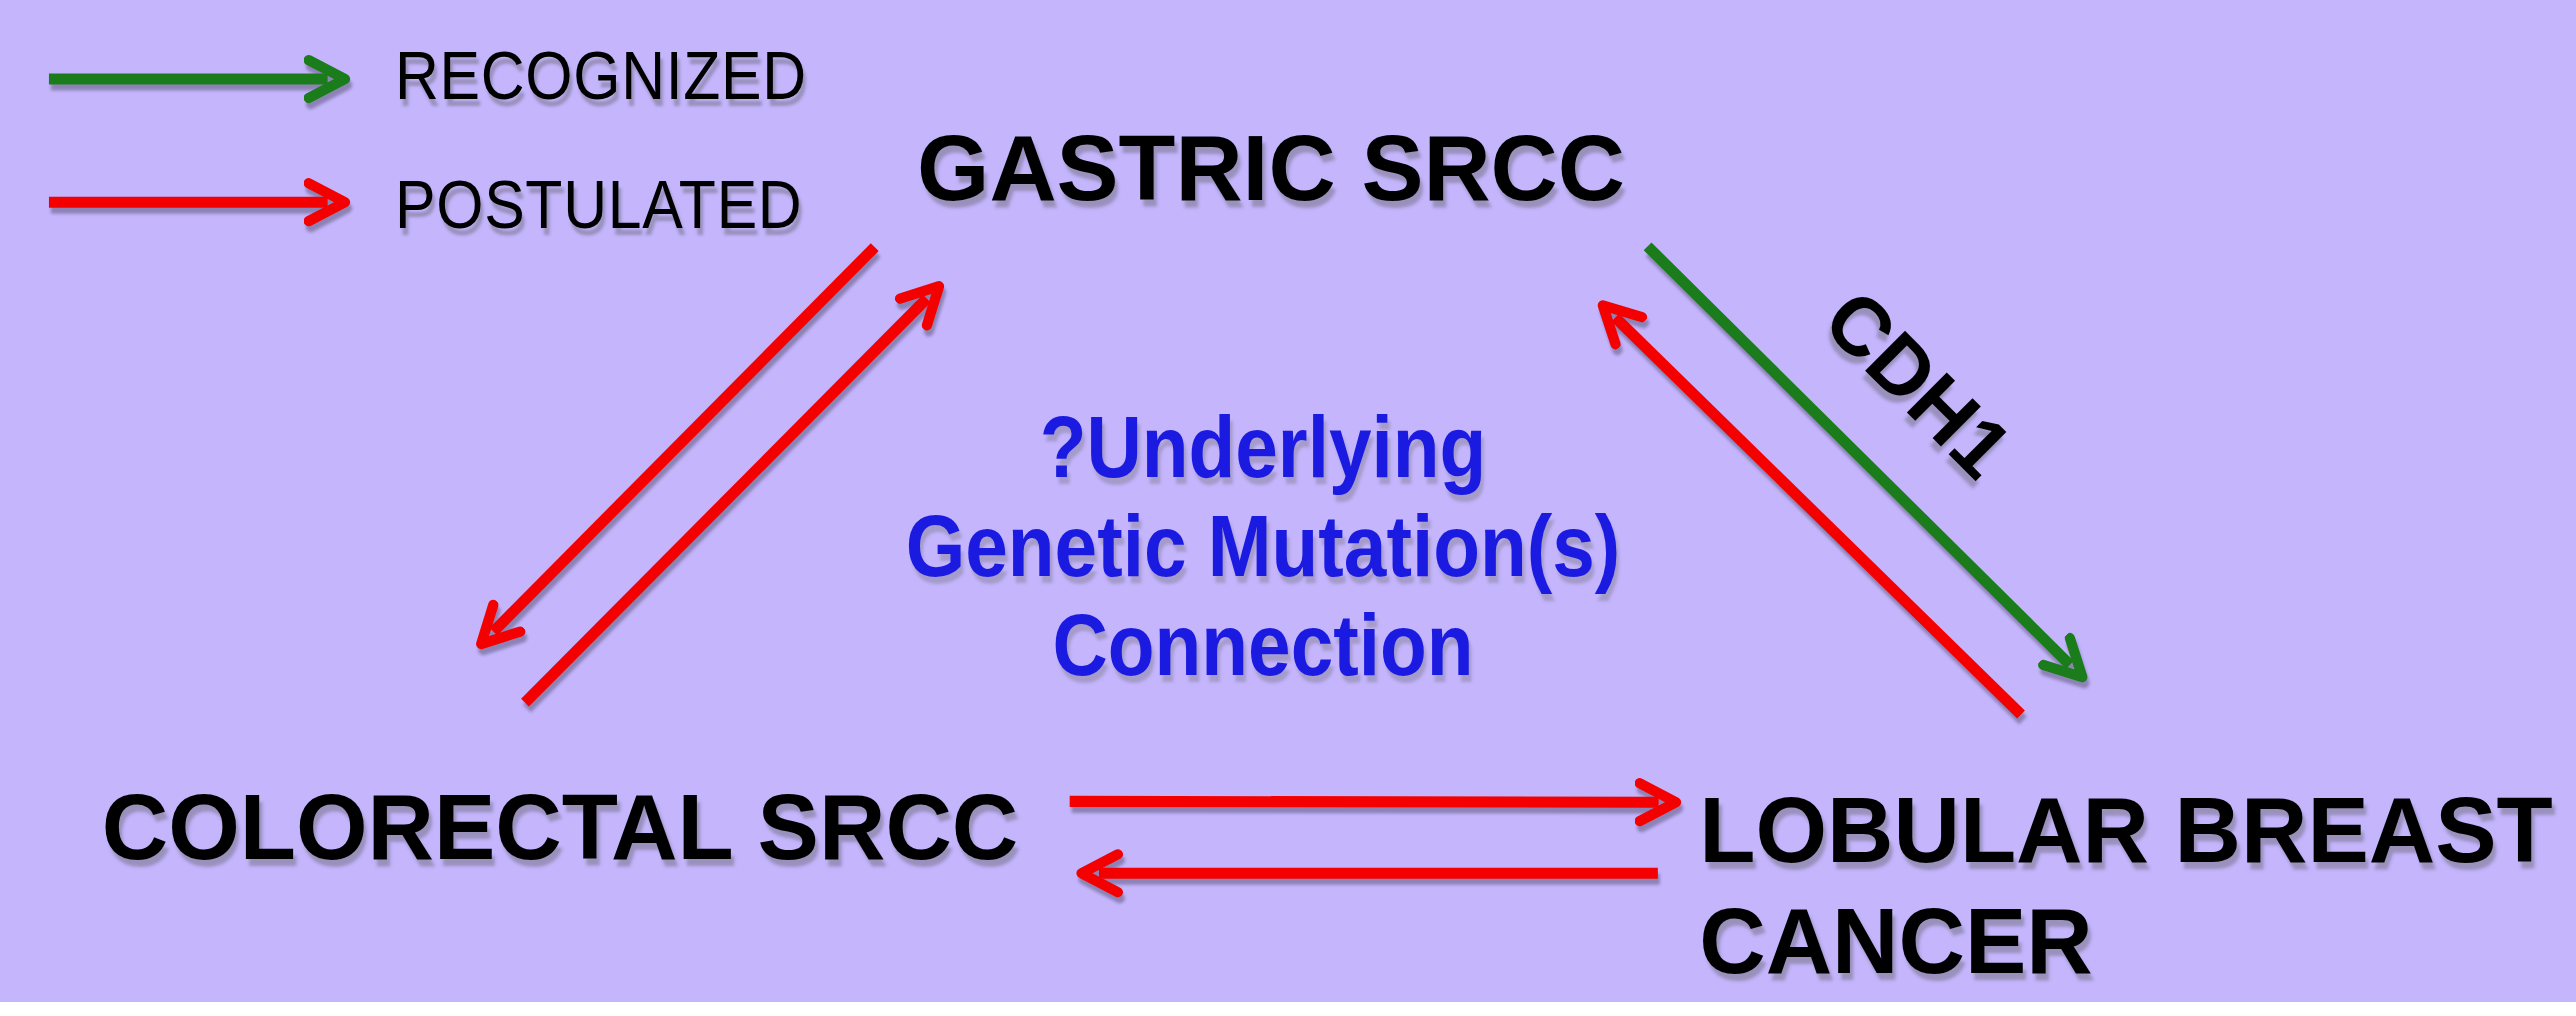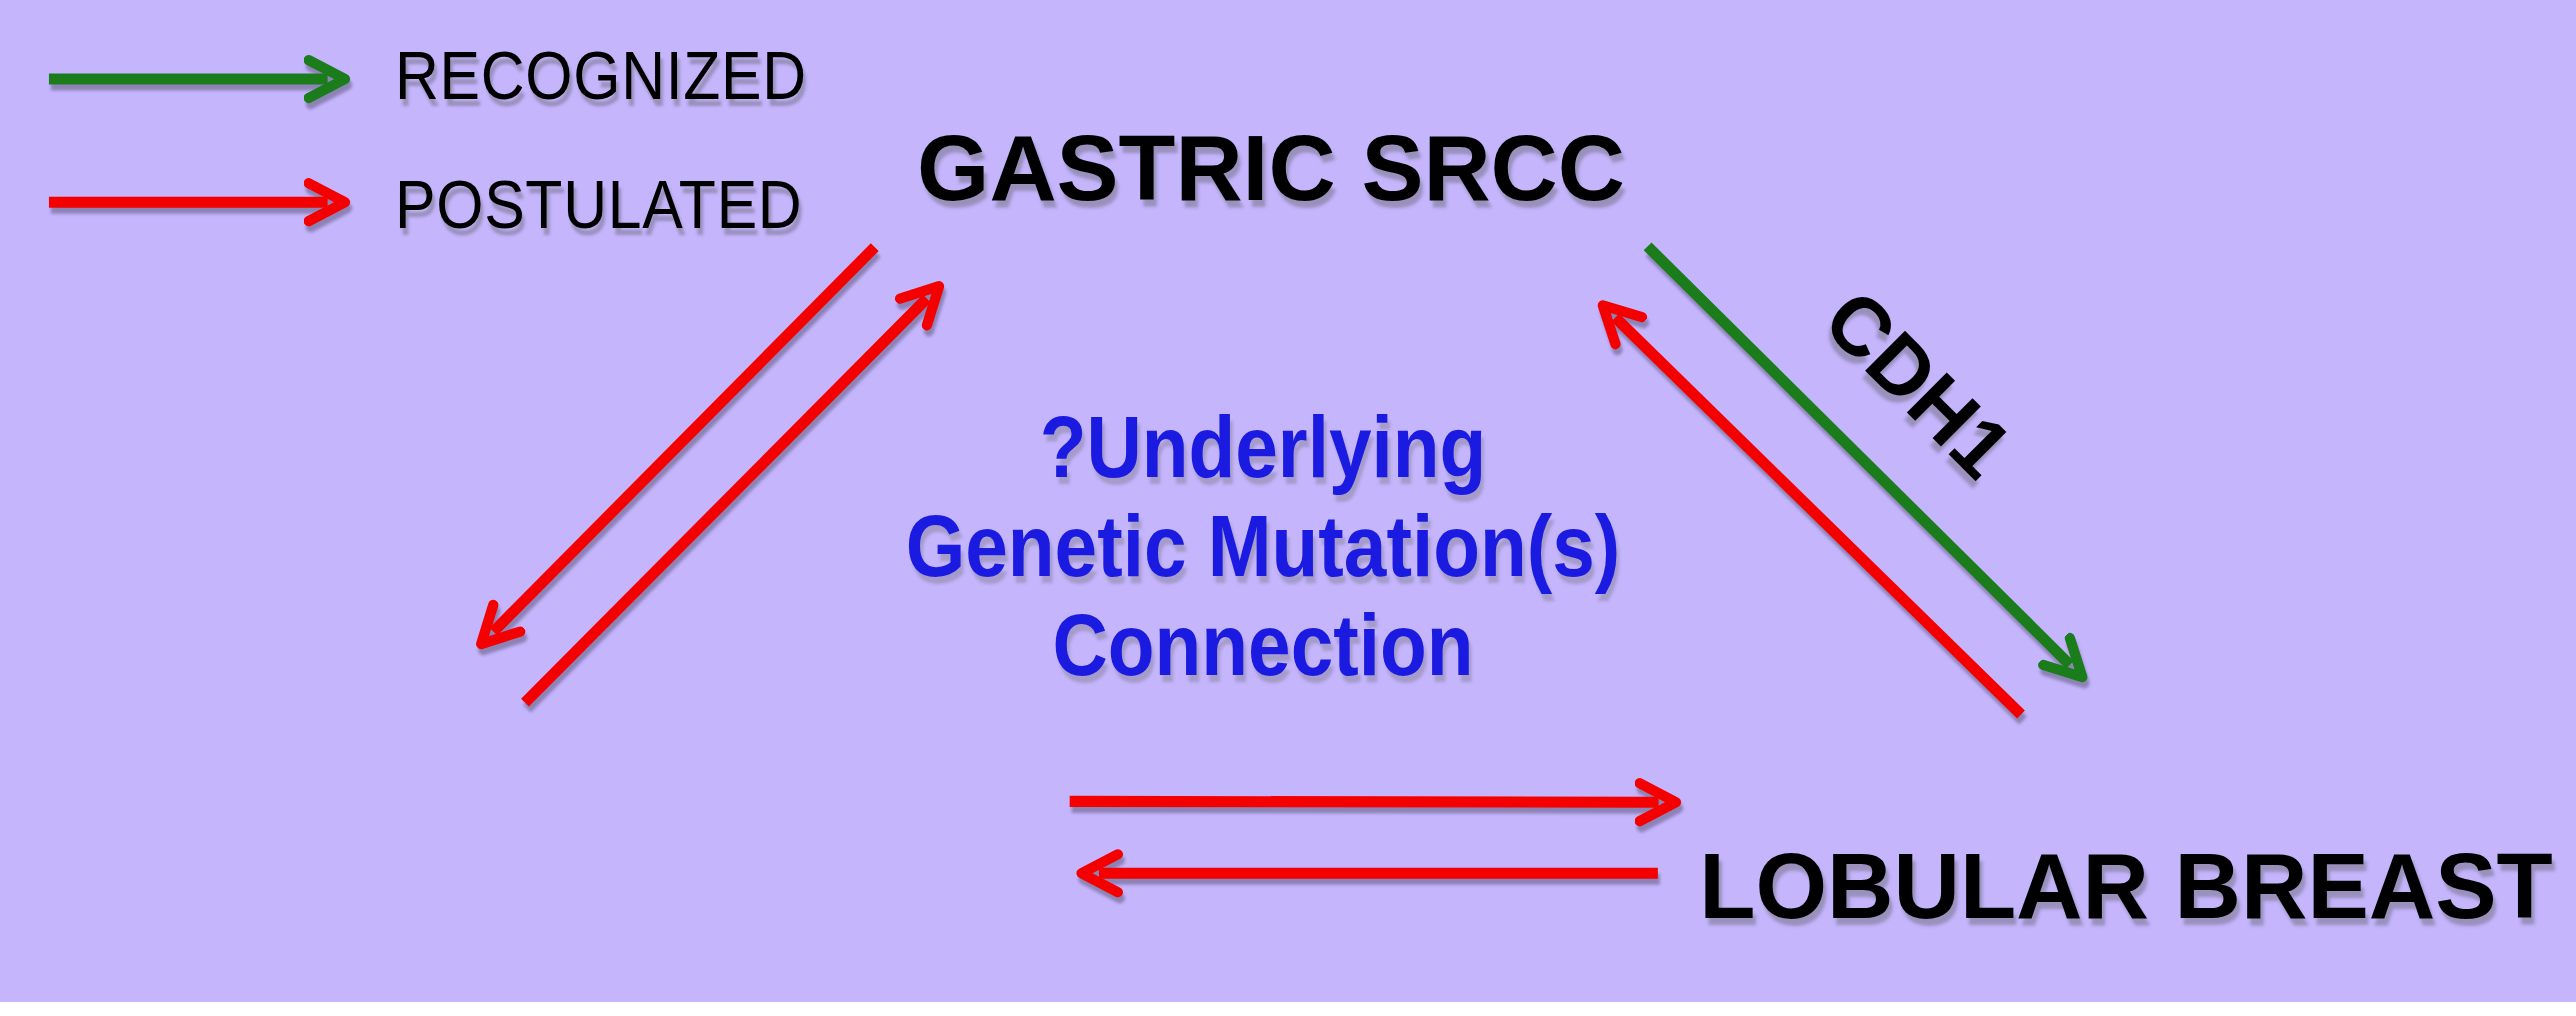--- a/index.html
+++ b/index.html
@@ -63,23 +63,25 @@
     <line class="arrow red" x1="1355" y1="1015" x2="2101" y2="1016" marker-end="url(#head-red)"></line>
 
     <line class="arrow red" x1="2100" y1="1106" x2="1392" y2="1106" marker-end="url(#head-red)"></line>
   </svg>
 
   <div class="txt legend-label" style="left:395px;top:75px;">RECOGNIZED</div>
   <div class="txt legend-label" style="left:395px;top:204px;">POSTULATED</div>
 
   <div class="txt node" style="left:1271px;top:147px;margin-top:21px;">GASTRIC SRCC</div>
 
+  <div class="txt node node-colorectal" style="left:560px;top:827px;">COLORECTAL SRCC</div>
 
   <div class="txt node node-lobular" style="left:2126px;top:886px;">
     <div>LOBULAR BREAST</div>
+    <div>CANCER</div>
   </div>
 
   <div class="txt center-note" style="left:1263px;top:545px;">
     <div>?Underlying</div>
     <div>Genetic Mutation(s)</div>
     <div>Connection</div>
   </div>
 
   <div class="txt gene-label" style="left:1918px;top:384px;">CDH1</div>
 

